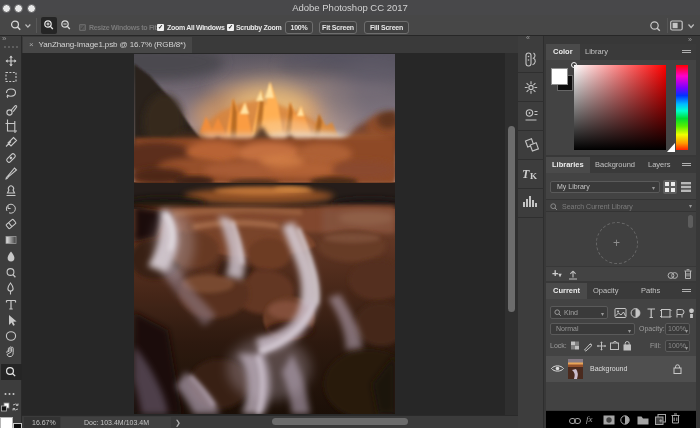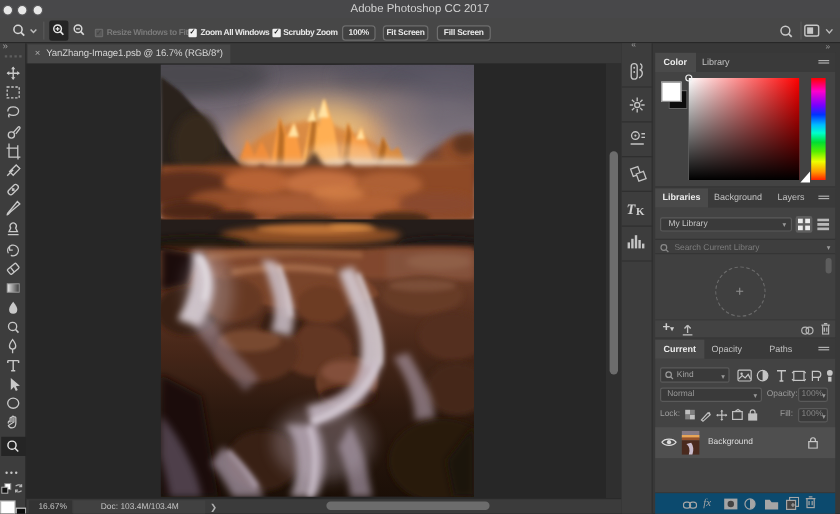--- a/index.html
+++ b/index.html
@@ -378,21 +378,21 @@
             <rect y="8" width="15" height="12" fill="#4a2a1e"></rect>
             <path d="M4 11 Q8 14 6 20 L9 20 Q11 14 8 10z" fill="#cabccc"></path>
           </svg></div>
       <div class="abs" style="left:44px;top:9px;font-size:7px;color:#dedede;">Background</div>
       <svg class="abs" style="left:127px;top:8px;" width="9" height="10" viewBox="0 0 9 10">
         <rect x="1" y="4" width="7" height="5.5" fill="none" stroke="#c9c9c9" stroke-width="1"></rect>
         <path d="M2.5 4 V2.8 a2 2 0 0 1 4 0 V4" fill="none" stroke="#c9c9c9" stroke-width="1"></path>
       </svg>
     </div>
     <div class="abs" style="left:0;top:99px;width:150px;height:28px;background:#424242;"></div>
-    <div class="abs" style="left:0;top:127px;width:150px;height:18px;background:#0c4a6e;border-top:1px solid #383838;">
+    <div class="abs" style="left:0;top:127px;width:150px;height:18px;background:#000000;border-top:1px solid #383838;">
       <svg class="abs" style="left:23px;top:6px;" width="12" height="8" viewBox="0 0 12 8">
         <rect x="0.5" y="1.5" width="6" height="5" rx="2.5" fill="none" stroke="#a5a5a5" stroke-width="1"></rect>
         <rect x="5.5" y="1.5" width="6" height="5" rx="2.5" fill="none" stroke="#a5a5a5" stroke-width="1"></rect>
       </svg>
       <div class="abs" style="left:40px;top:3px;color:#a5a5a5;font-size:9px;font-style:italic;font-family:'Liberation Serif';">fx</div>
       <svg class="abs" style="left:57px;top:4px;" width="12" height="10" viewBox="0 0 12 10">
         <rect x="0.5" y="0.5" width="11" height="9" fill="#a5a5a5"></rect>
         <circle cx="6" cy="5" r="2.7" fill="#434343"></circle>
       </svg>
       <svg class="abs" style="left:74px;top:4px;" width="10" height="10" viewBox="0 0 10 10">

